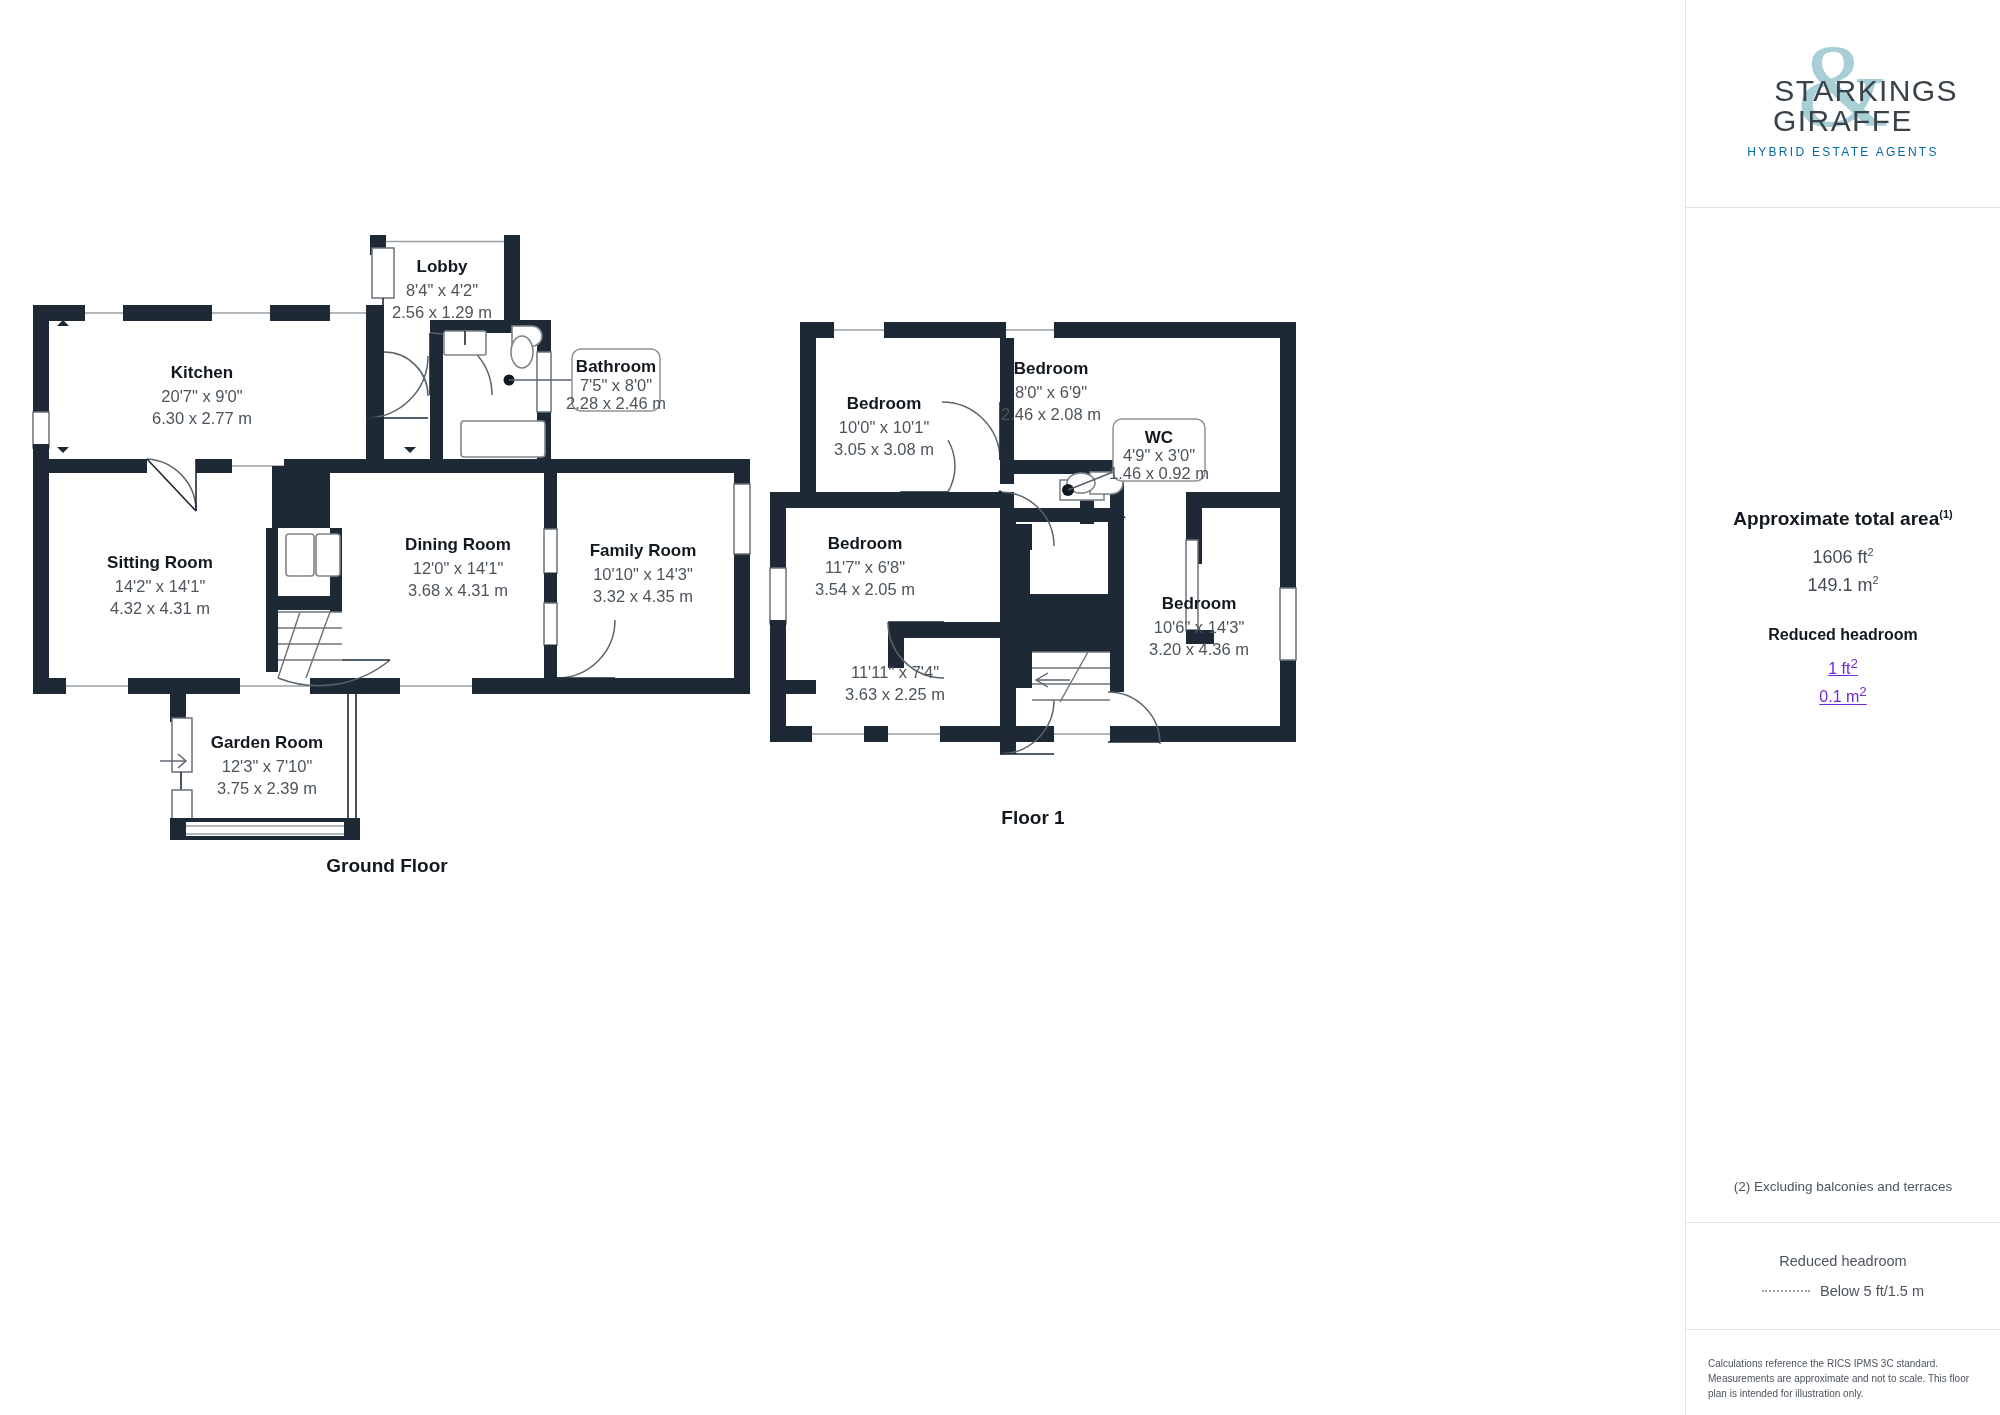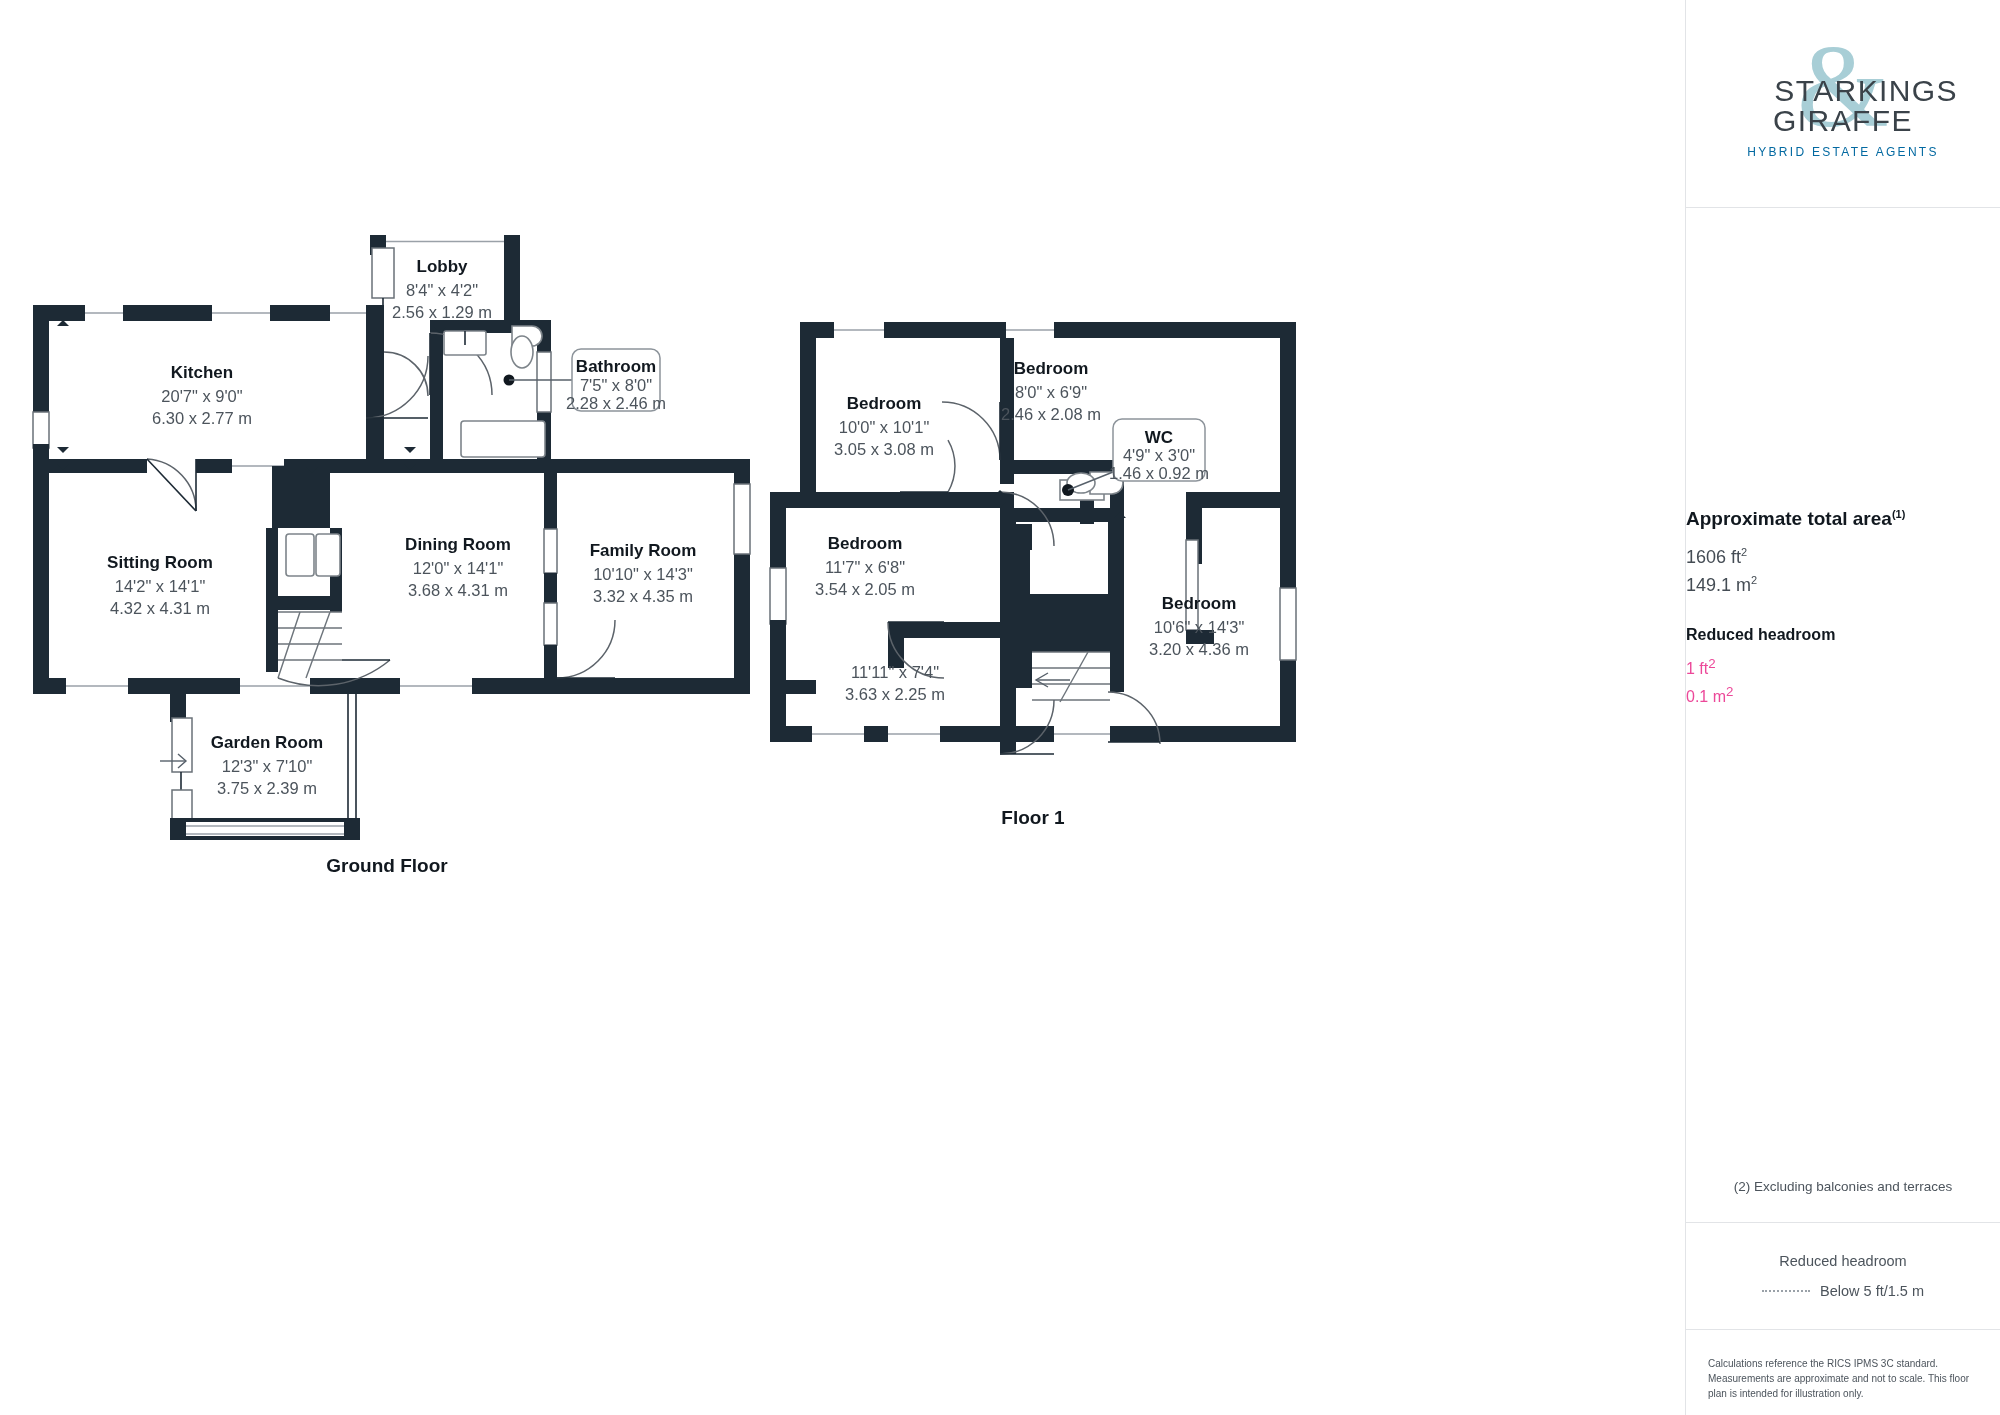--- a/index.html
+++ b/index.html
@@ -104,36 +104,36 @@
     z-index: 2;
     margin-top: 8px;
     font-size: 12px;
     letter-spacing: 2.3px;
     color: #0369a1;
   }
 
   #area-block {
     flex: 0 0 auto;
     padding-top: 300px;
-    text-align: left;
+    text-align: center;
   }
   .area-title {
     font-size: 19px; font-weight: bold; color: #11181f;
     margin-bottom: 14px;
   }
   .area-title sup { font-size: 11px; }
   .area-val {
     font-size: 18px; color: #444c54; line-height: 1.55;
   }
   .area-val sup { font-size: 11px; }
   .area-sub-title {
     font-size: 16px; font-weight: bold; color: #11181f;
     margin-top: 26px; margin-bottom: 10px;
   }
-  .area-sub-val { font-size: 16px; color: #ec4899; line-height: 1.55; }
+  .area-sub-val { font-size: 16px; color: #6d28d9; line-height: 1.55; text-decoration: underline; }
 
   #note-block {
     margin-top: auto;
   }
   .note-1 {
     padding: 28px 14px;
     text-align: center;
     font-size: 13.5px;
     color: #4c545c;
   }

